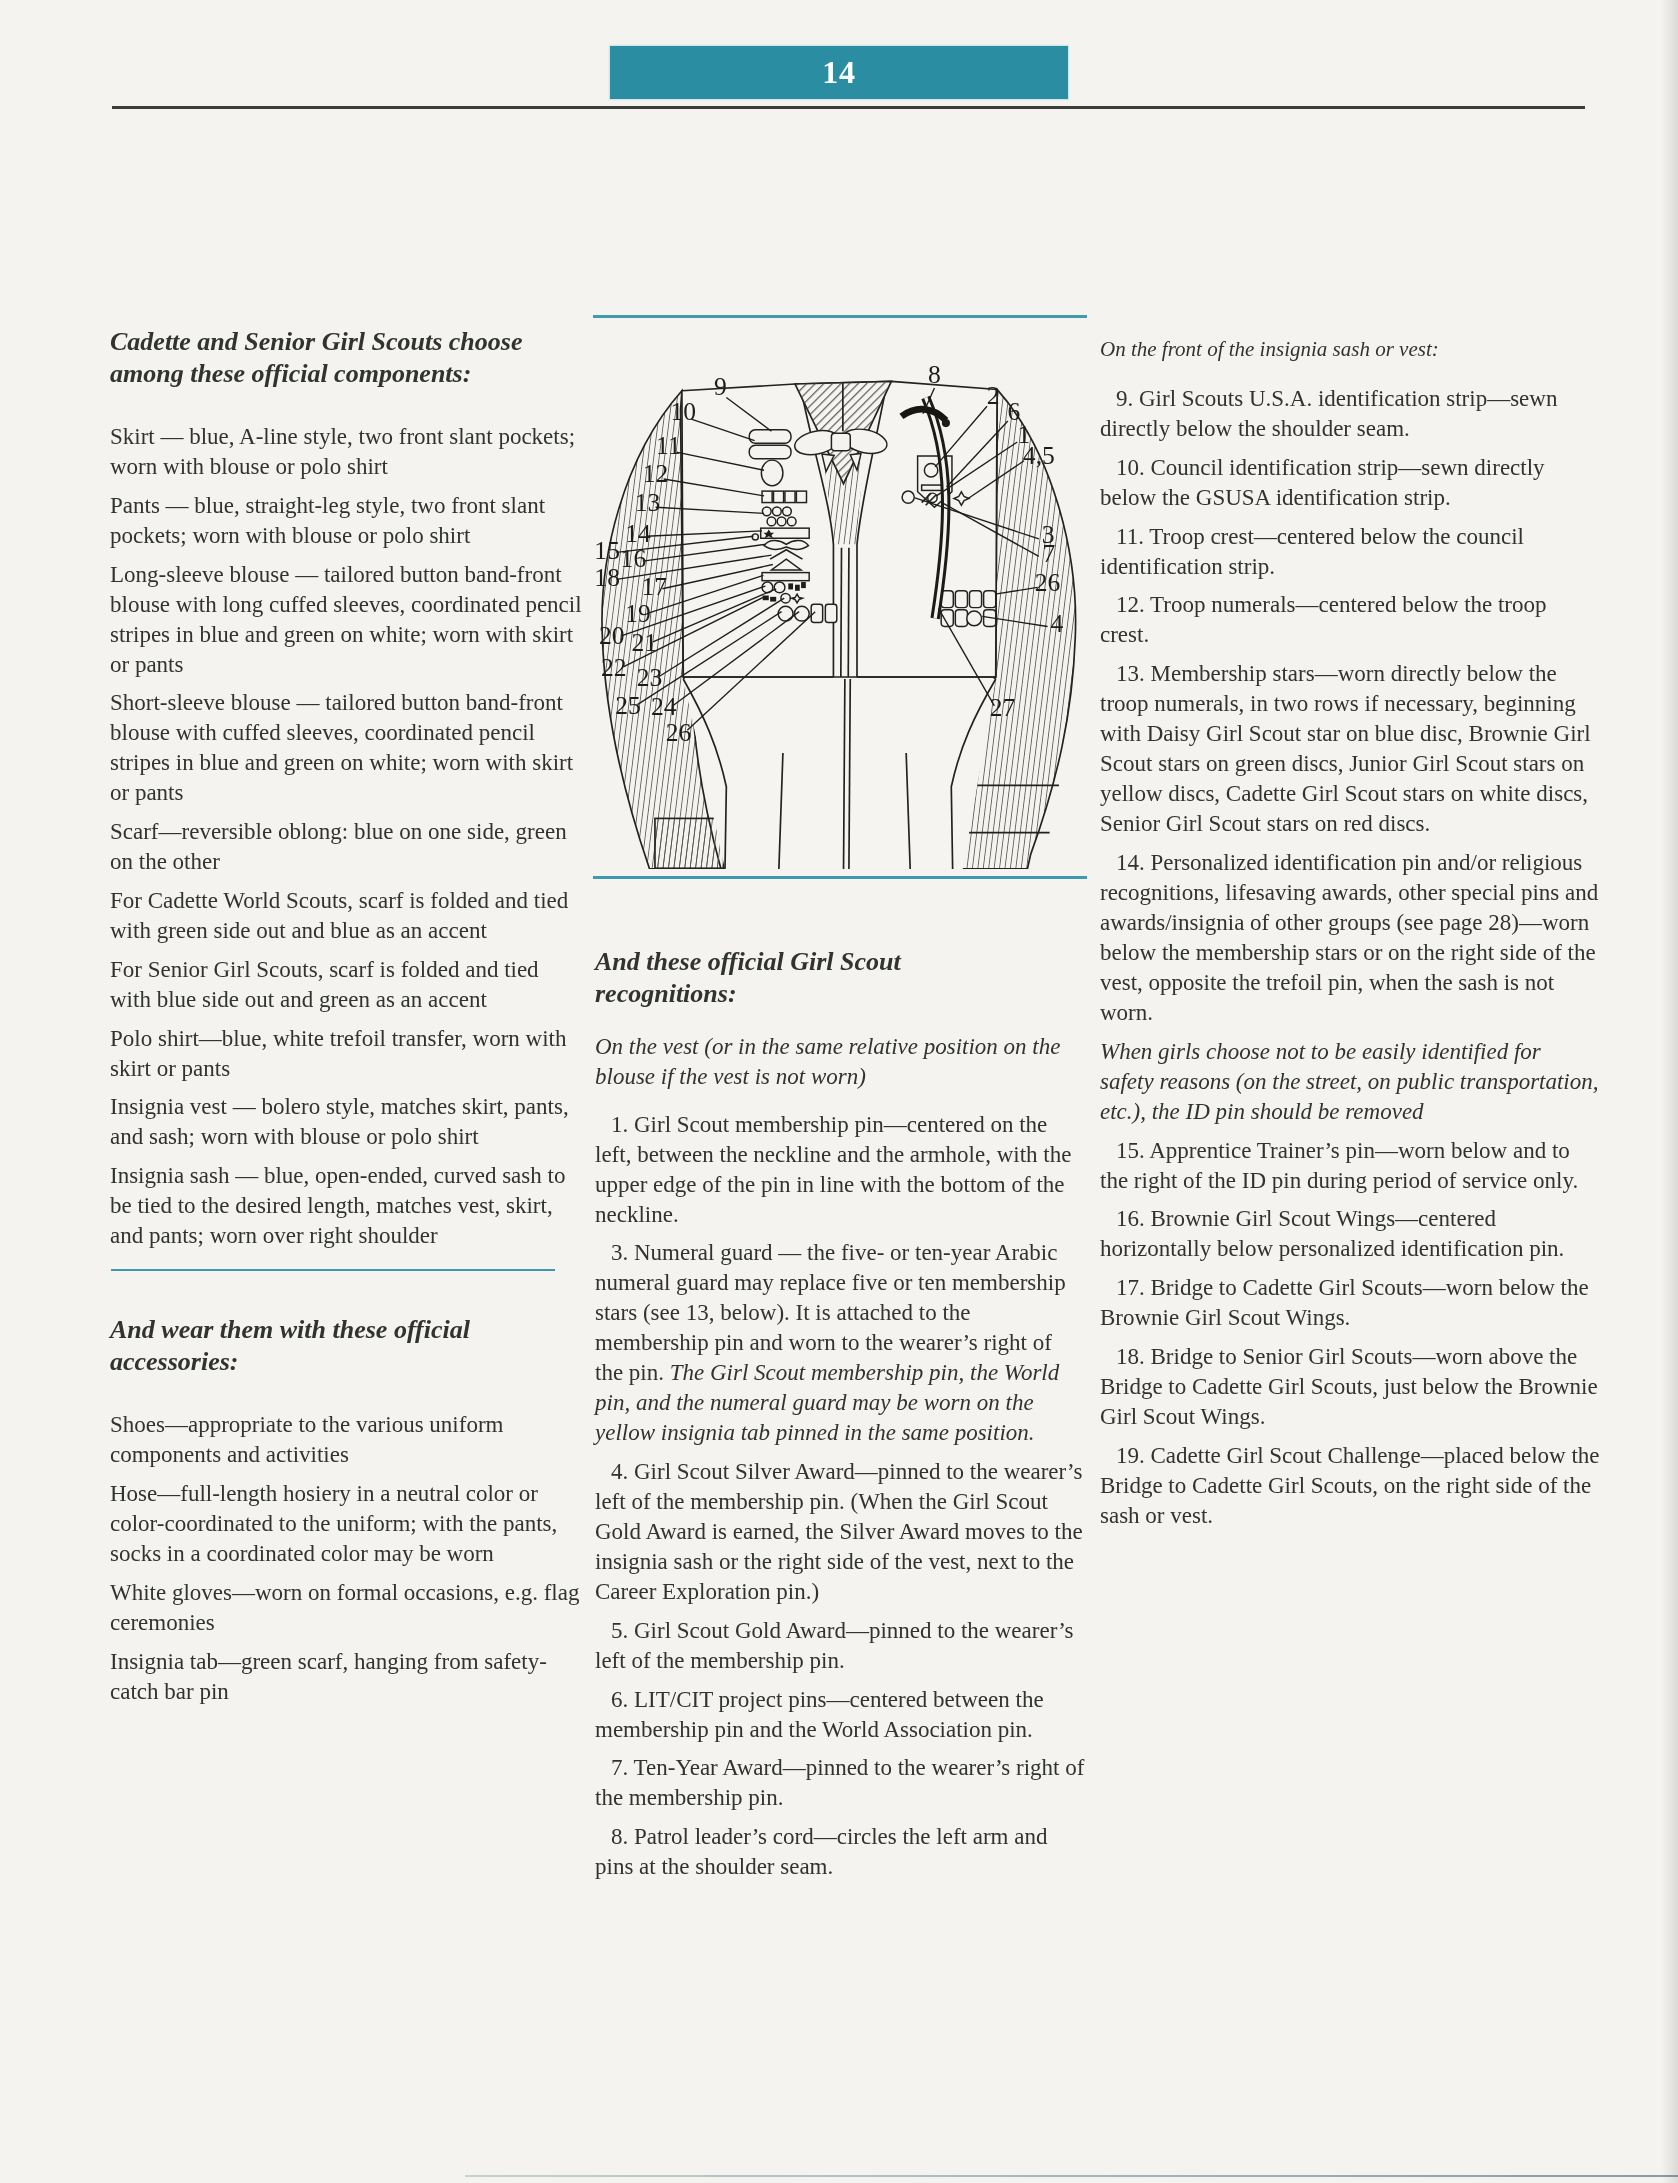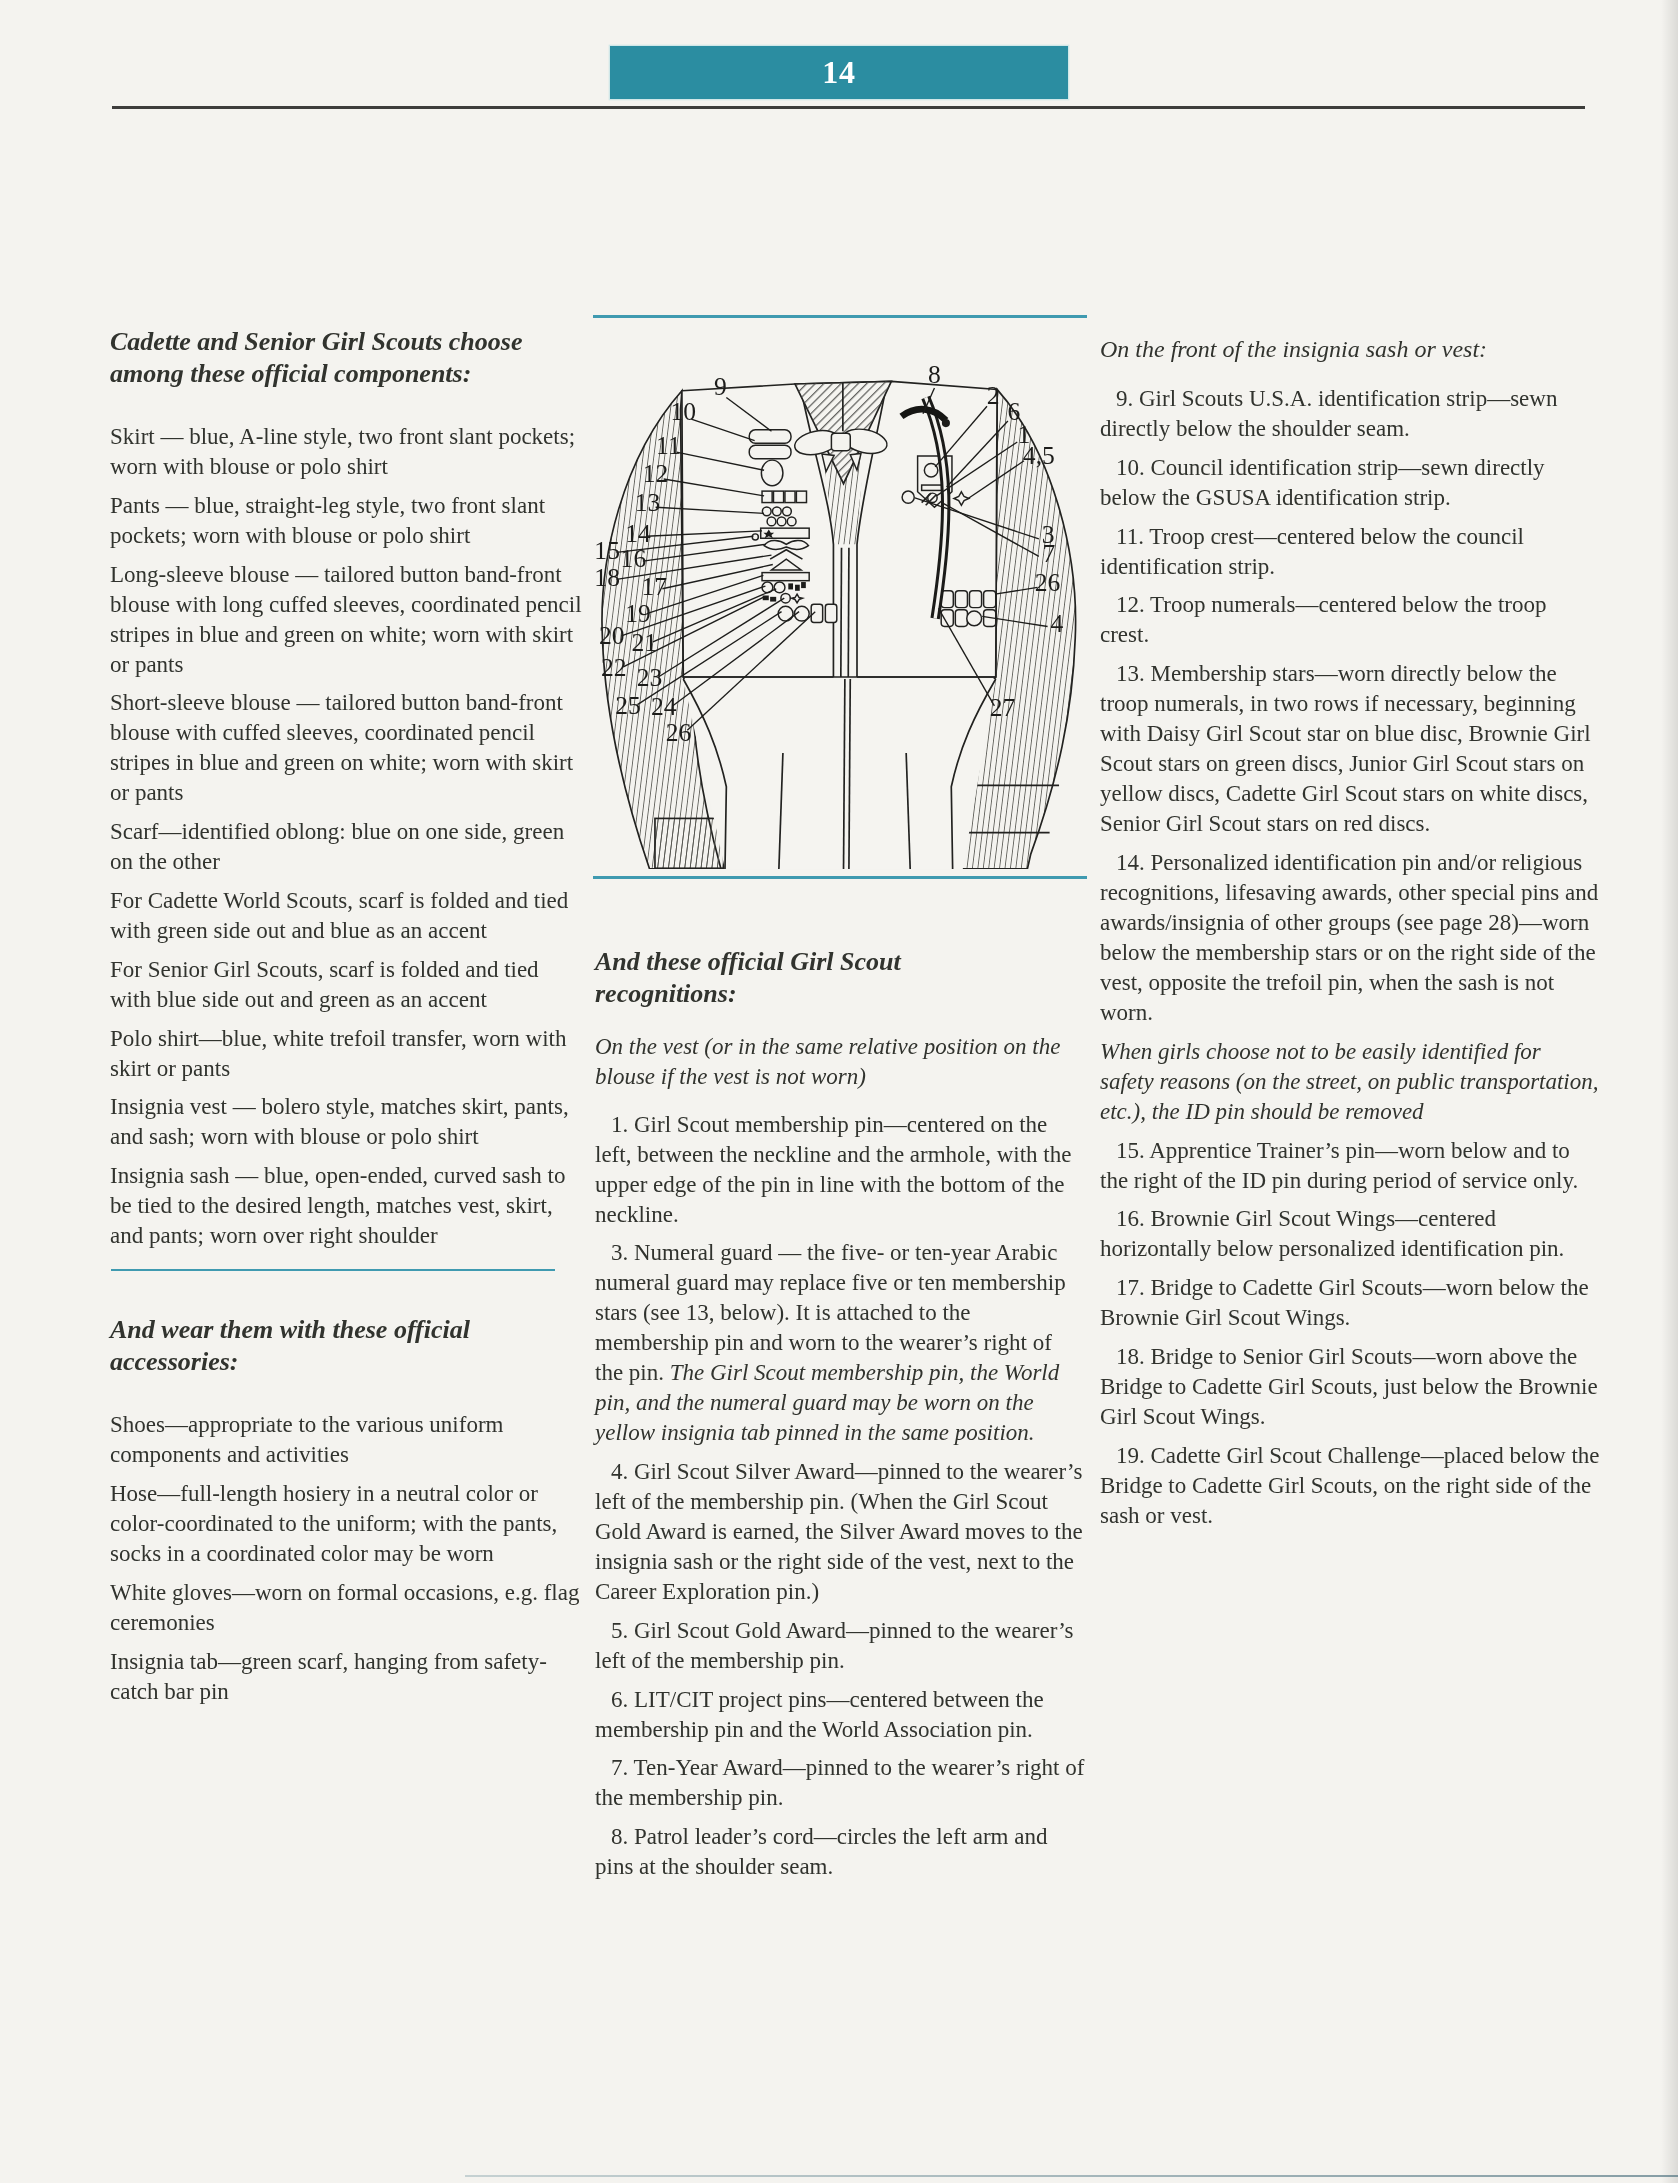--- a/index.html
+++ b/index.html
@@ -18,21 +18,21 @@
     box-shadow:0 0 0 1.3px rgba(140,210,220,.35);}
   #pagebox span{color:#ffffff;font-size:32px;font-weight:bold;letter-spacing:0.7px;}
   #top-rule{position:absolute;left:112px;top:106px;width:1473px;height:3.4px;background:#3d3d3b;}
   .teal-rule{position:absolute;height:2.7px;background:#3f9ab0;}
   .rule-inline{height:2.7px;background:#3f9ab0;margin:17.5px 27px 43px 1.3px;}
   #left-col{left:110px;top:326px;width:472px;}
   #left-col h2{max-width:445px;}
   #mid-text{left:595px;top:946px;width:490px;}
   #mid-text h2{max-width:404px;margin-bottom:22px;}
   #right-col{left:1100px;top:334px;width:500px;}
-  #right-col .colhead{font-size:24px;margin-bottom:20px;}
+  #right-col .colhead{font-size:21px;margin-bottom:20px;}
   #diagram-wrap{position:absolute;left:593px;top:322px;width:495px;height:547px;}
   svg text.callout{font-family:"Liberation Serif","DejaVu Serif",serif;font-size:38px;fill:#1d1d1b;}
   svg .ln{stroke:#1d1d1b;stroke-width:2;}
   svg .outline{stroke:#222220;stroke-width:2.5;fill:none;}
   svg .shape{stroke:#222220;stroke-width:2.2;fill:#f4f3ef;}
   svg .dark{fill:#1c1c1a;stroke:none;}
   #right-shade{position:absolute;right:0;top:0;width:17.5px;height:100%;
     background:linear-gradient(90deg,rgba(0,0,0,0),rgba(0,0,0,.10));}
   #bottom-edge{position:absolute;left:465px;top:2175px;width:1213px;height:2px;
     background:linear-gradient(90deg,rgba(110,145,155,.35),rgba(60,100,115,.6));}
@@ -47,21 +47,21 @@
   <span>14</span>
 </div>
 <div id="top-rule"></div>
 
 <div id="left-col" class="col">
   <h2 id="comp-head">Cadette and Senior Girl Scouts choose among these official components:</h2>
   <p>Skirt — blue, A-line style, two front slant pockets; worn with blouse or polo shirt</p>
   <p>Pants — blue, straight-leg style, two front slant pockets; worn with blouse or polo shirt</p>
   <p>Long-sleeve blouse — tailored button band-front blouse with long cuffed sleeves, coordinated pencil stripes in blue and green on white; worn with skirt or pants</p>
   <p>Short-sleeve blouse — tailored button band-front blouse with cuffed sleeves, coordinated pencil stripes in blue and green on white; worn with skirt or pants</p>
-  <p>Scarf—identified oblong: blue on one side, green on the other</p>
+  <p>Scarf—reversible oblong: blue on one side, green on the other</p>
   <p>For Cadette World Scouts, scarf is folded and tied with green side out and blue as an accent</p>
   <p>For Senior Girl Scouts, scarf is folded and tied with blue side out and green as an accent</p>
   <p>Polo shirt—blue, white trefoil transfer, worn with skirt or pants</p>
   <p>Insignia vest — bolero style, matches skirt, pants, and sash; worn with blouse or polo shirt</p>
   <p>Insignia sash — blue, open-ended, curved sash to be tied to the desired length, matches vest, skirt, and pants; worn over right shoulder</p>
   <div class="rule-inline"></div>
   <h2 id="acc-head">And wear them with these official accessories:</h2>
   <p>Shoes—appropriate to the various uniform components and activities</p>
   <p>Hose—full-length hosiery in a neutral color or color-coordinated to the uniform; with the pants, socks in a coordinated color may be worn</p>
   <p>White gloves—worn on formal occasions, e.g. flag ceremonies</p>

